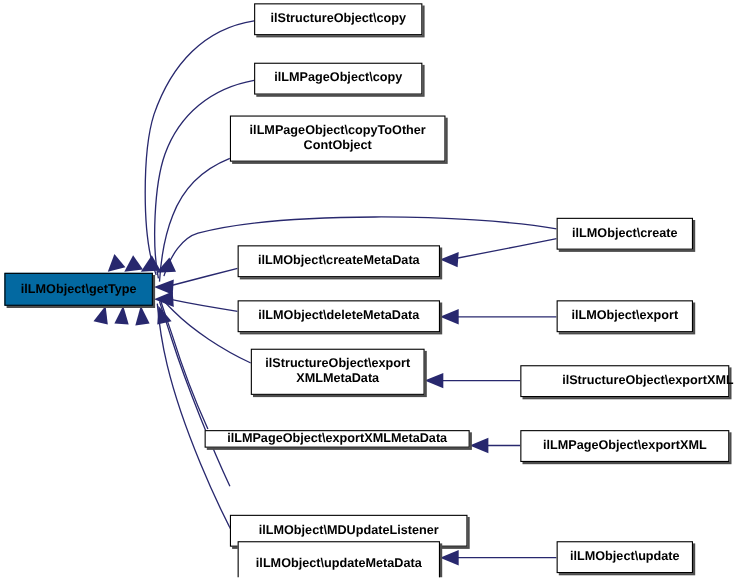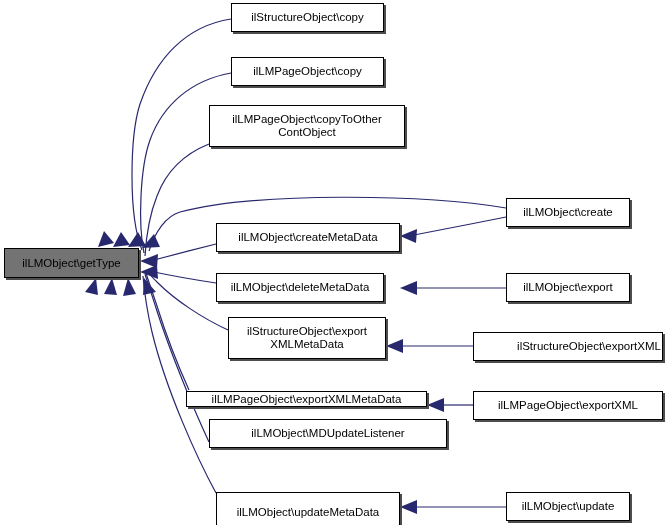--- a/index.html
+++ b/index.html
@@ -35,26 +35,27 @@
     font-size: 11.5px;
     line-height: 13px;
     letter-spacing: 0px;
     white-space: pre-line;
     z-index: 3;
   }
   .node-box.shadow {
     box-shadow: 2px 2px 0 0 #4d4d4d;
   }
   .node-box.root {
-    background: #737373;
+    background: #0369a1;
     border: 1px solid #000000;
   }
   .node-label {
     display: block;
     padding: 0 4px;
+    font-weight: bold;
   }
   .edge-path {
     fill: none;
     stroke: #28286e;
     stroke-width: 1.2;
   }
   .arrow-head {
     fill: #28286e;
     stroke: none;
   }
@@ -125,21 +126,21 @@
   </div>
 
   <div class="node-box shadow" style="left:506px; top:198px; width:124px; height:29px;">
     <span class="node-label">ilLMObject\create</span>
   </div>
 
   <div class="node-box shadow" style="left:216px; top:223px; width:184px; height:29px;">
     <span class="node-label">ilLMObject\createMetaData</span>
   </div>
 
-  <div class="node-box shadow" style="left:216px; top:273px; width:168px; height:29px;">
+  <div class="node-box shadow" style="left:216px; top:273px; width:184px; height:29px;">
     <span class="node-label">ilLMObject\deleteMetaData</span>
   </div>
 
   <div class="node-box shadow" style="left:506px; top:273px; width:124px; height:29px;">
     <span class="node-label">ilLMObject\export</span>
   </div>
 
   <div class="node-box shadow" style="left:228px; top:317px; width:158px; height:42px;">
     <span class="node-label">ilStructureObject\export
 XMLMetaData</span>
@@ -150,21 +151,21 @@
   </div>
 
   <div class="node-box shadow" style="left:186px; top:391px; width:241px; height:16px;">
     <span class="node-label">ilLMPageObject\exportXMLMetaData</span>
   </div>
 
   <div class="node-box shadow" style="left:473px; top:391px; width:190px; height:29px;">
     <span class="node-label">ilLMPageObject\exportXML</span>
   </div>
 
-  <div class="node-box shadow" style="left:209px; top:419px; width:238px; height:29px;">
+  <div class="node-box shadow" style="left:209px; top:468px; width:216px; height:29px;">
     <span class="node-label">ilLMObject\MDUpdateListener</span>
   </div>
 
   <div class="node-box shadow" style="left:216px; top:492px; width:184px; height:41px;">
     <span class="node-label">ilLMObject\updateMetaData</span>
   </div>
 
   <div class="node-box shadow" style="left:506px; top:492px; width:124px; height:29px;">
     <span class="node-label">ilLMObject\update</span>
   </div>

